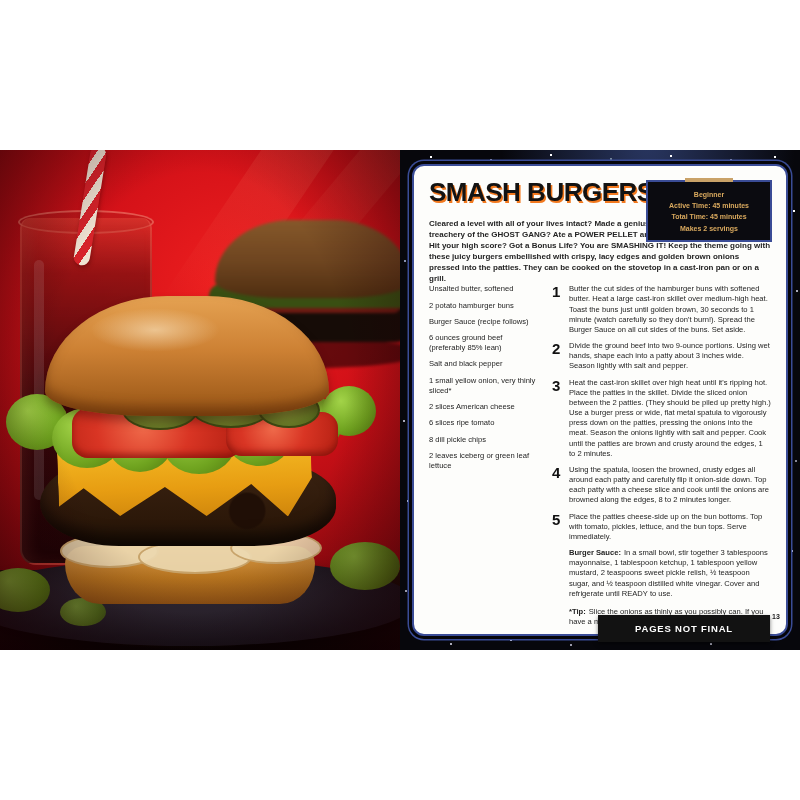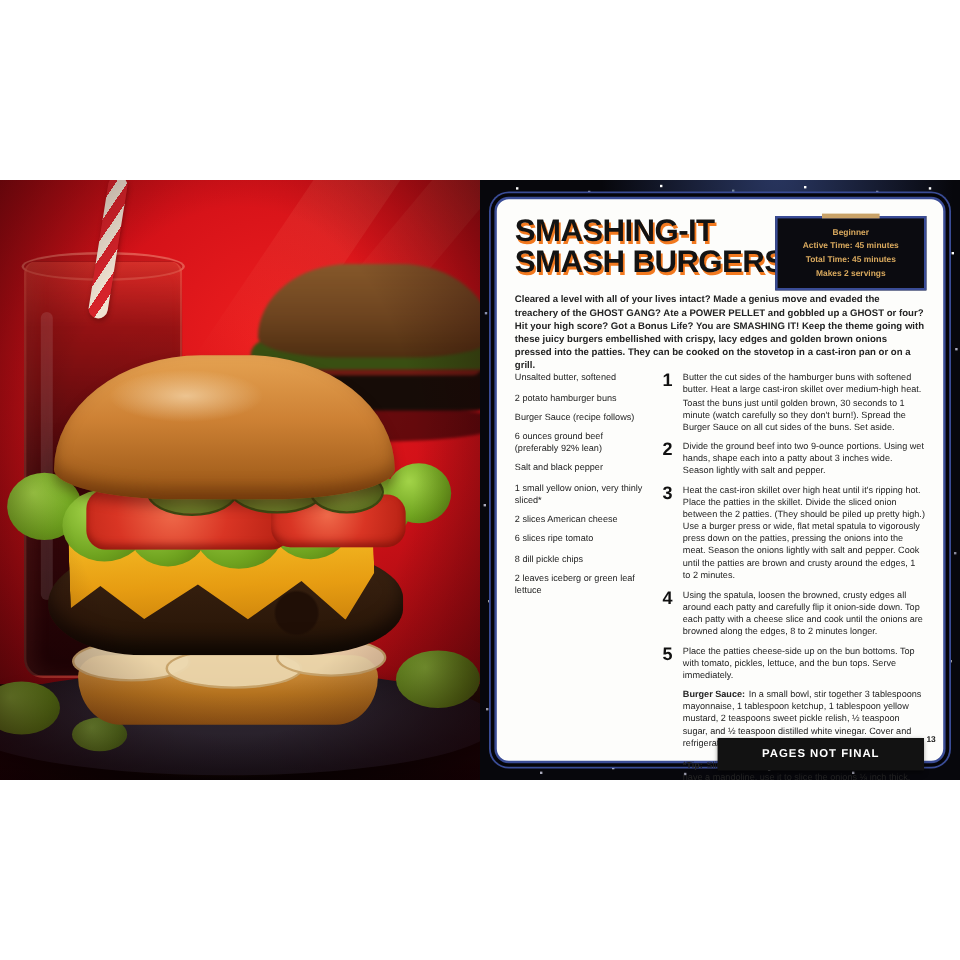--- a/index.html
+++ b/index.html
@@ -182,40 +182,39 @@
       <div class="top-bun"></div>
       <div class="bun-gloss"></div>
     </div>
   </div>
 
   <div class="rightpage">
     <div class="stars"></div>
 
     <div class="page">
       <div class="titleblock">
-        <div>SMASHING-IT</div>
         <div>SMASH BURGERS</div>
       </div>
 
       <div class="infobox">
         <div class="infotab"></div>
         <div>Beginner</div>
         <div>Active Time: 45 minutes</div>
         <div>Total Time: 45 minutes</div>
         <div>Makes 2 servings</div>
       </div>
 
       <p class="intro">Cleared a level with all of your lives intact? Made a genius move and evaded the treachery of the GHOST GANG? Ate a POWER PELLET and gobbled up a GHOST or four? Hit your high score? Got a Bonus Life? You are SMASHING IT! Keep the theme going with these juicy burgers embellished with crispy, lacy edges and golden brown onions pressed into the patties. They can be cooked on the stovetop in a cast-iron pan or on a grill.</p>
 
       <div class="cols">
         <div class="ingredients">
           <div class="ing">Unsalted butter, softened</div>
           <div class="ing">2 potato hamburger buns</div>
           <div class="ing">Burger Sauce (recipe follows)</div>
-          <div class="ing">6 ounces ground beef (preferably 92% lean)</div>
+          <div class="ing">6 ounces ground beef (preferably 85% lean)</div>
           <div class="ing">Salt and black pepper</div>
           <div class="ing">1 small yellow onion, very thinly sliced*</div>
           <div class="ing">2 slices American cheese</div>
           <div class="ing">6 slices ripe tomato</div>
           <div class="ing">8 dill pickle chips</div>
           <div class="ing">2 leaves iceberg or green leaf lettuce</div>
         </div>
 
         <div class="stepscol">
           <div class="step">

